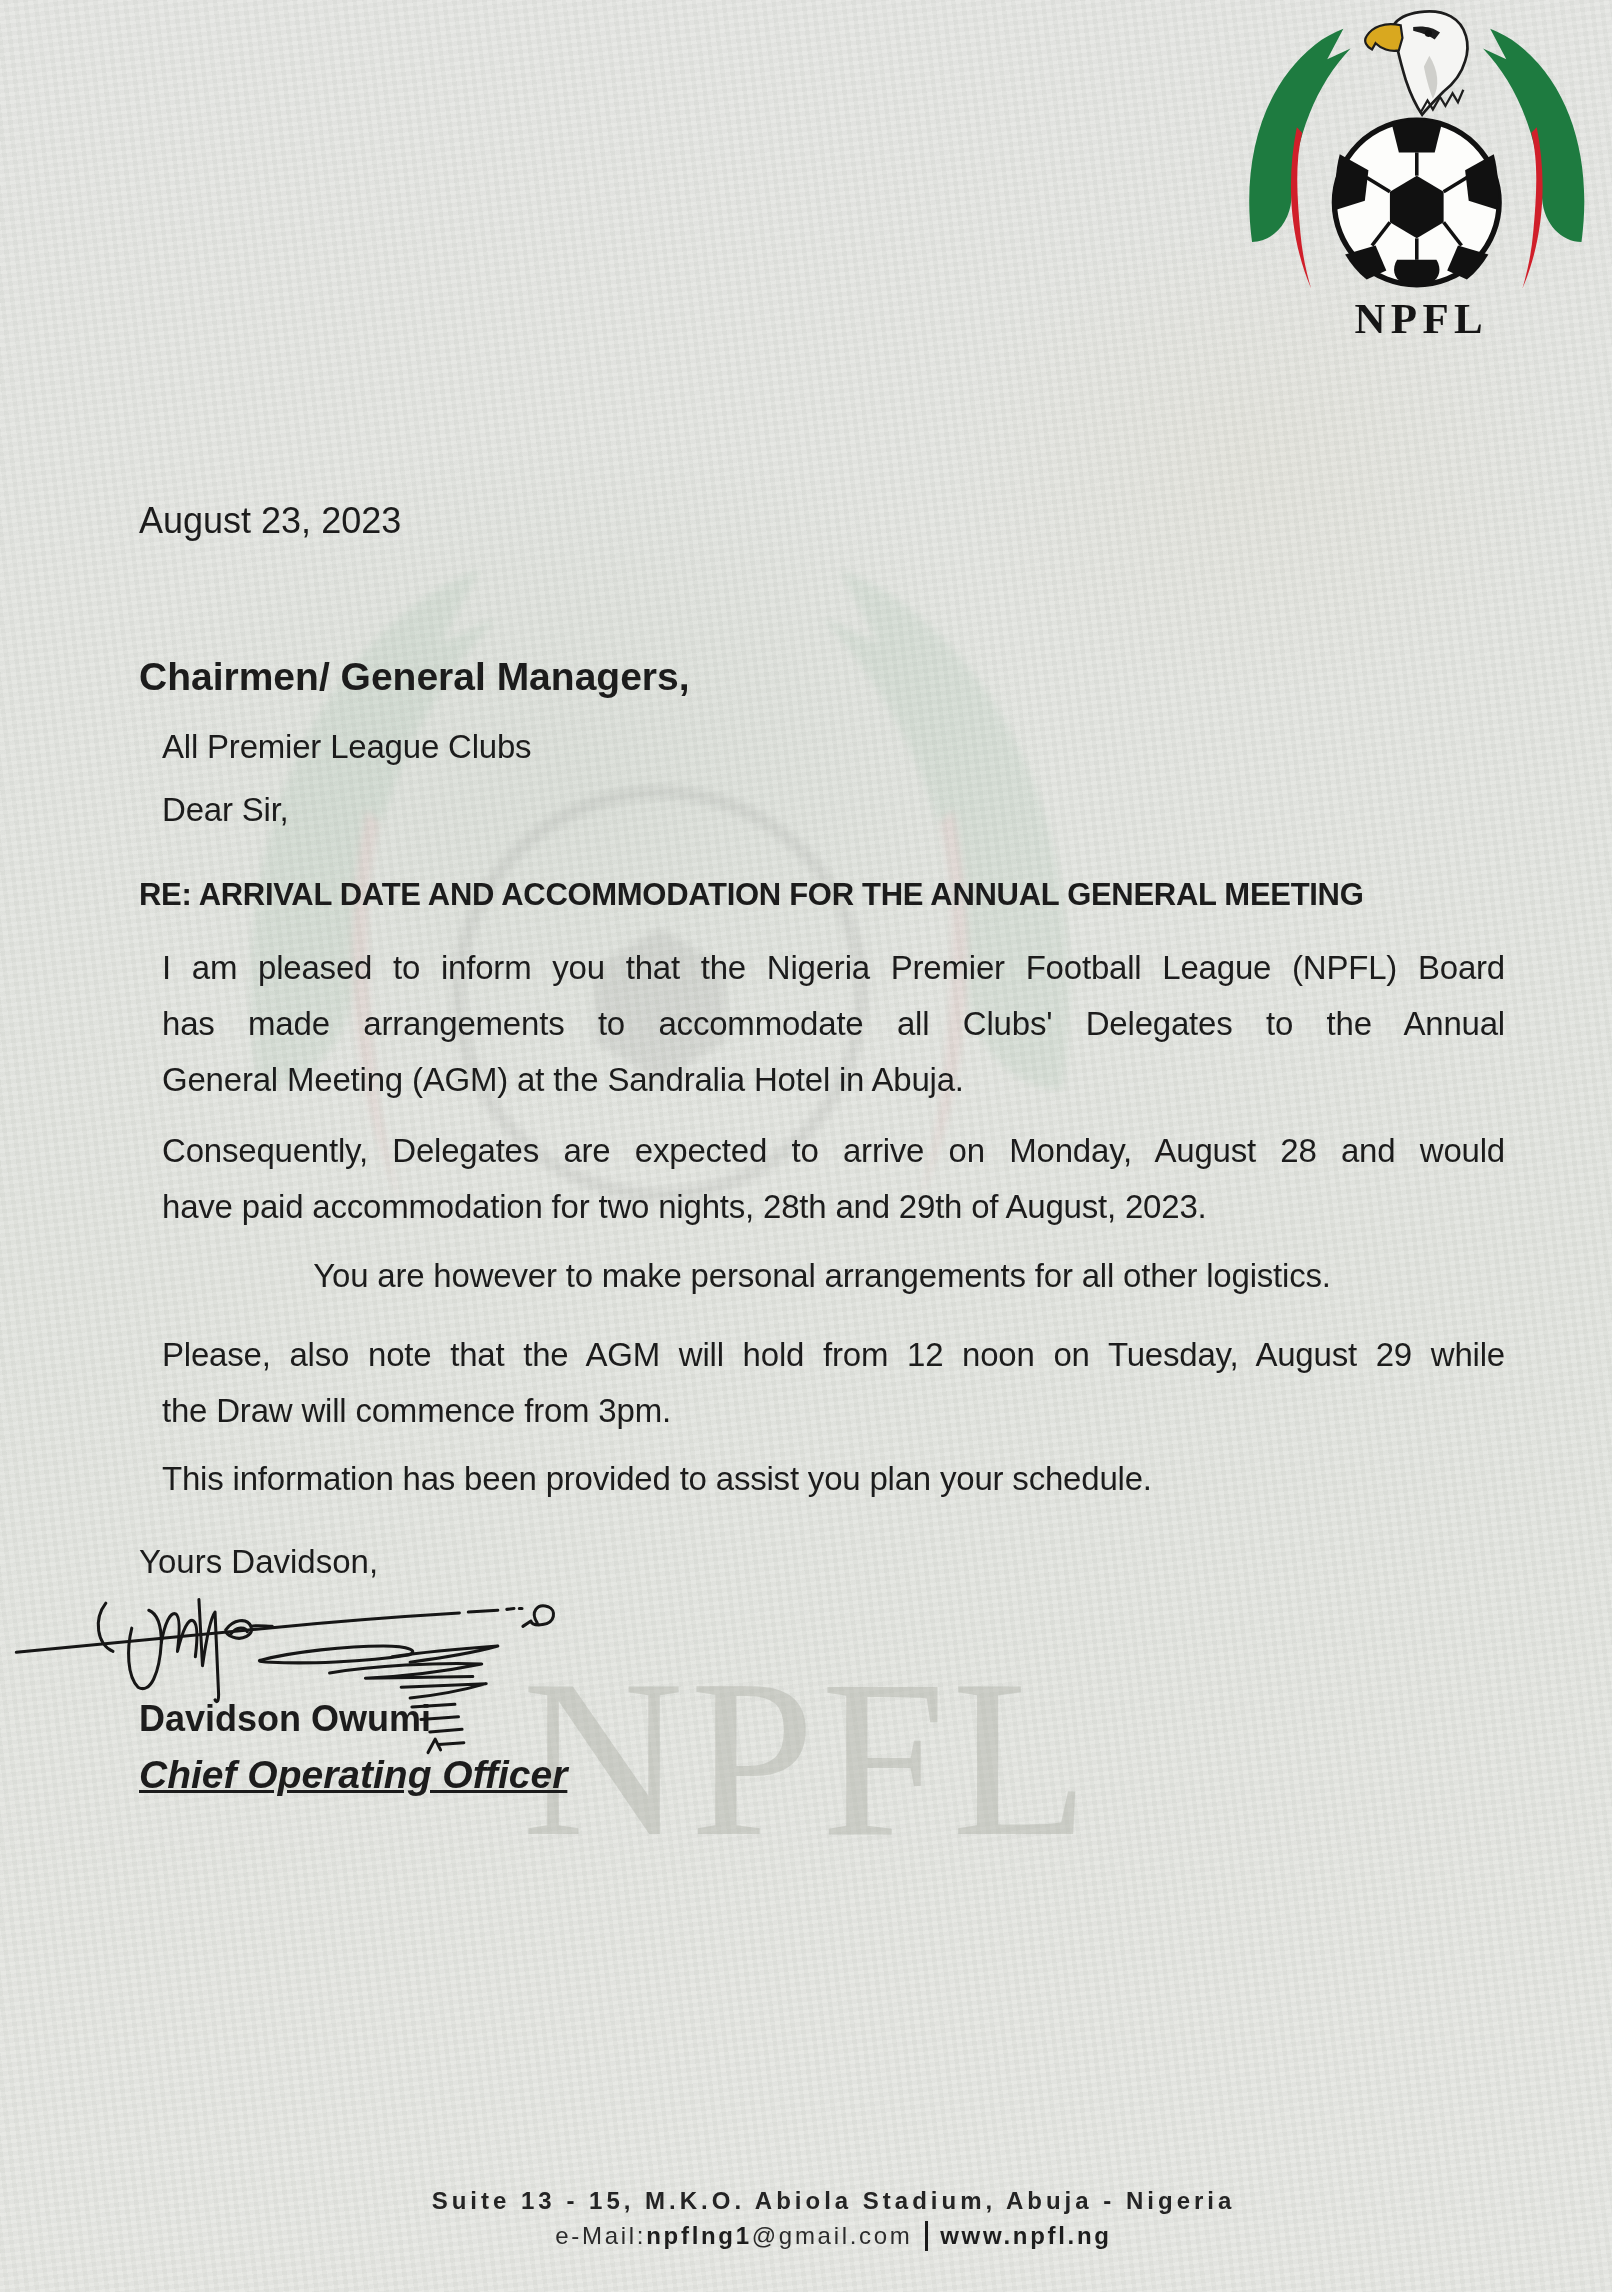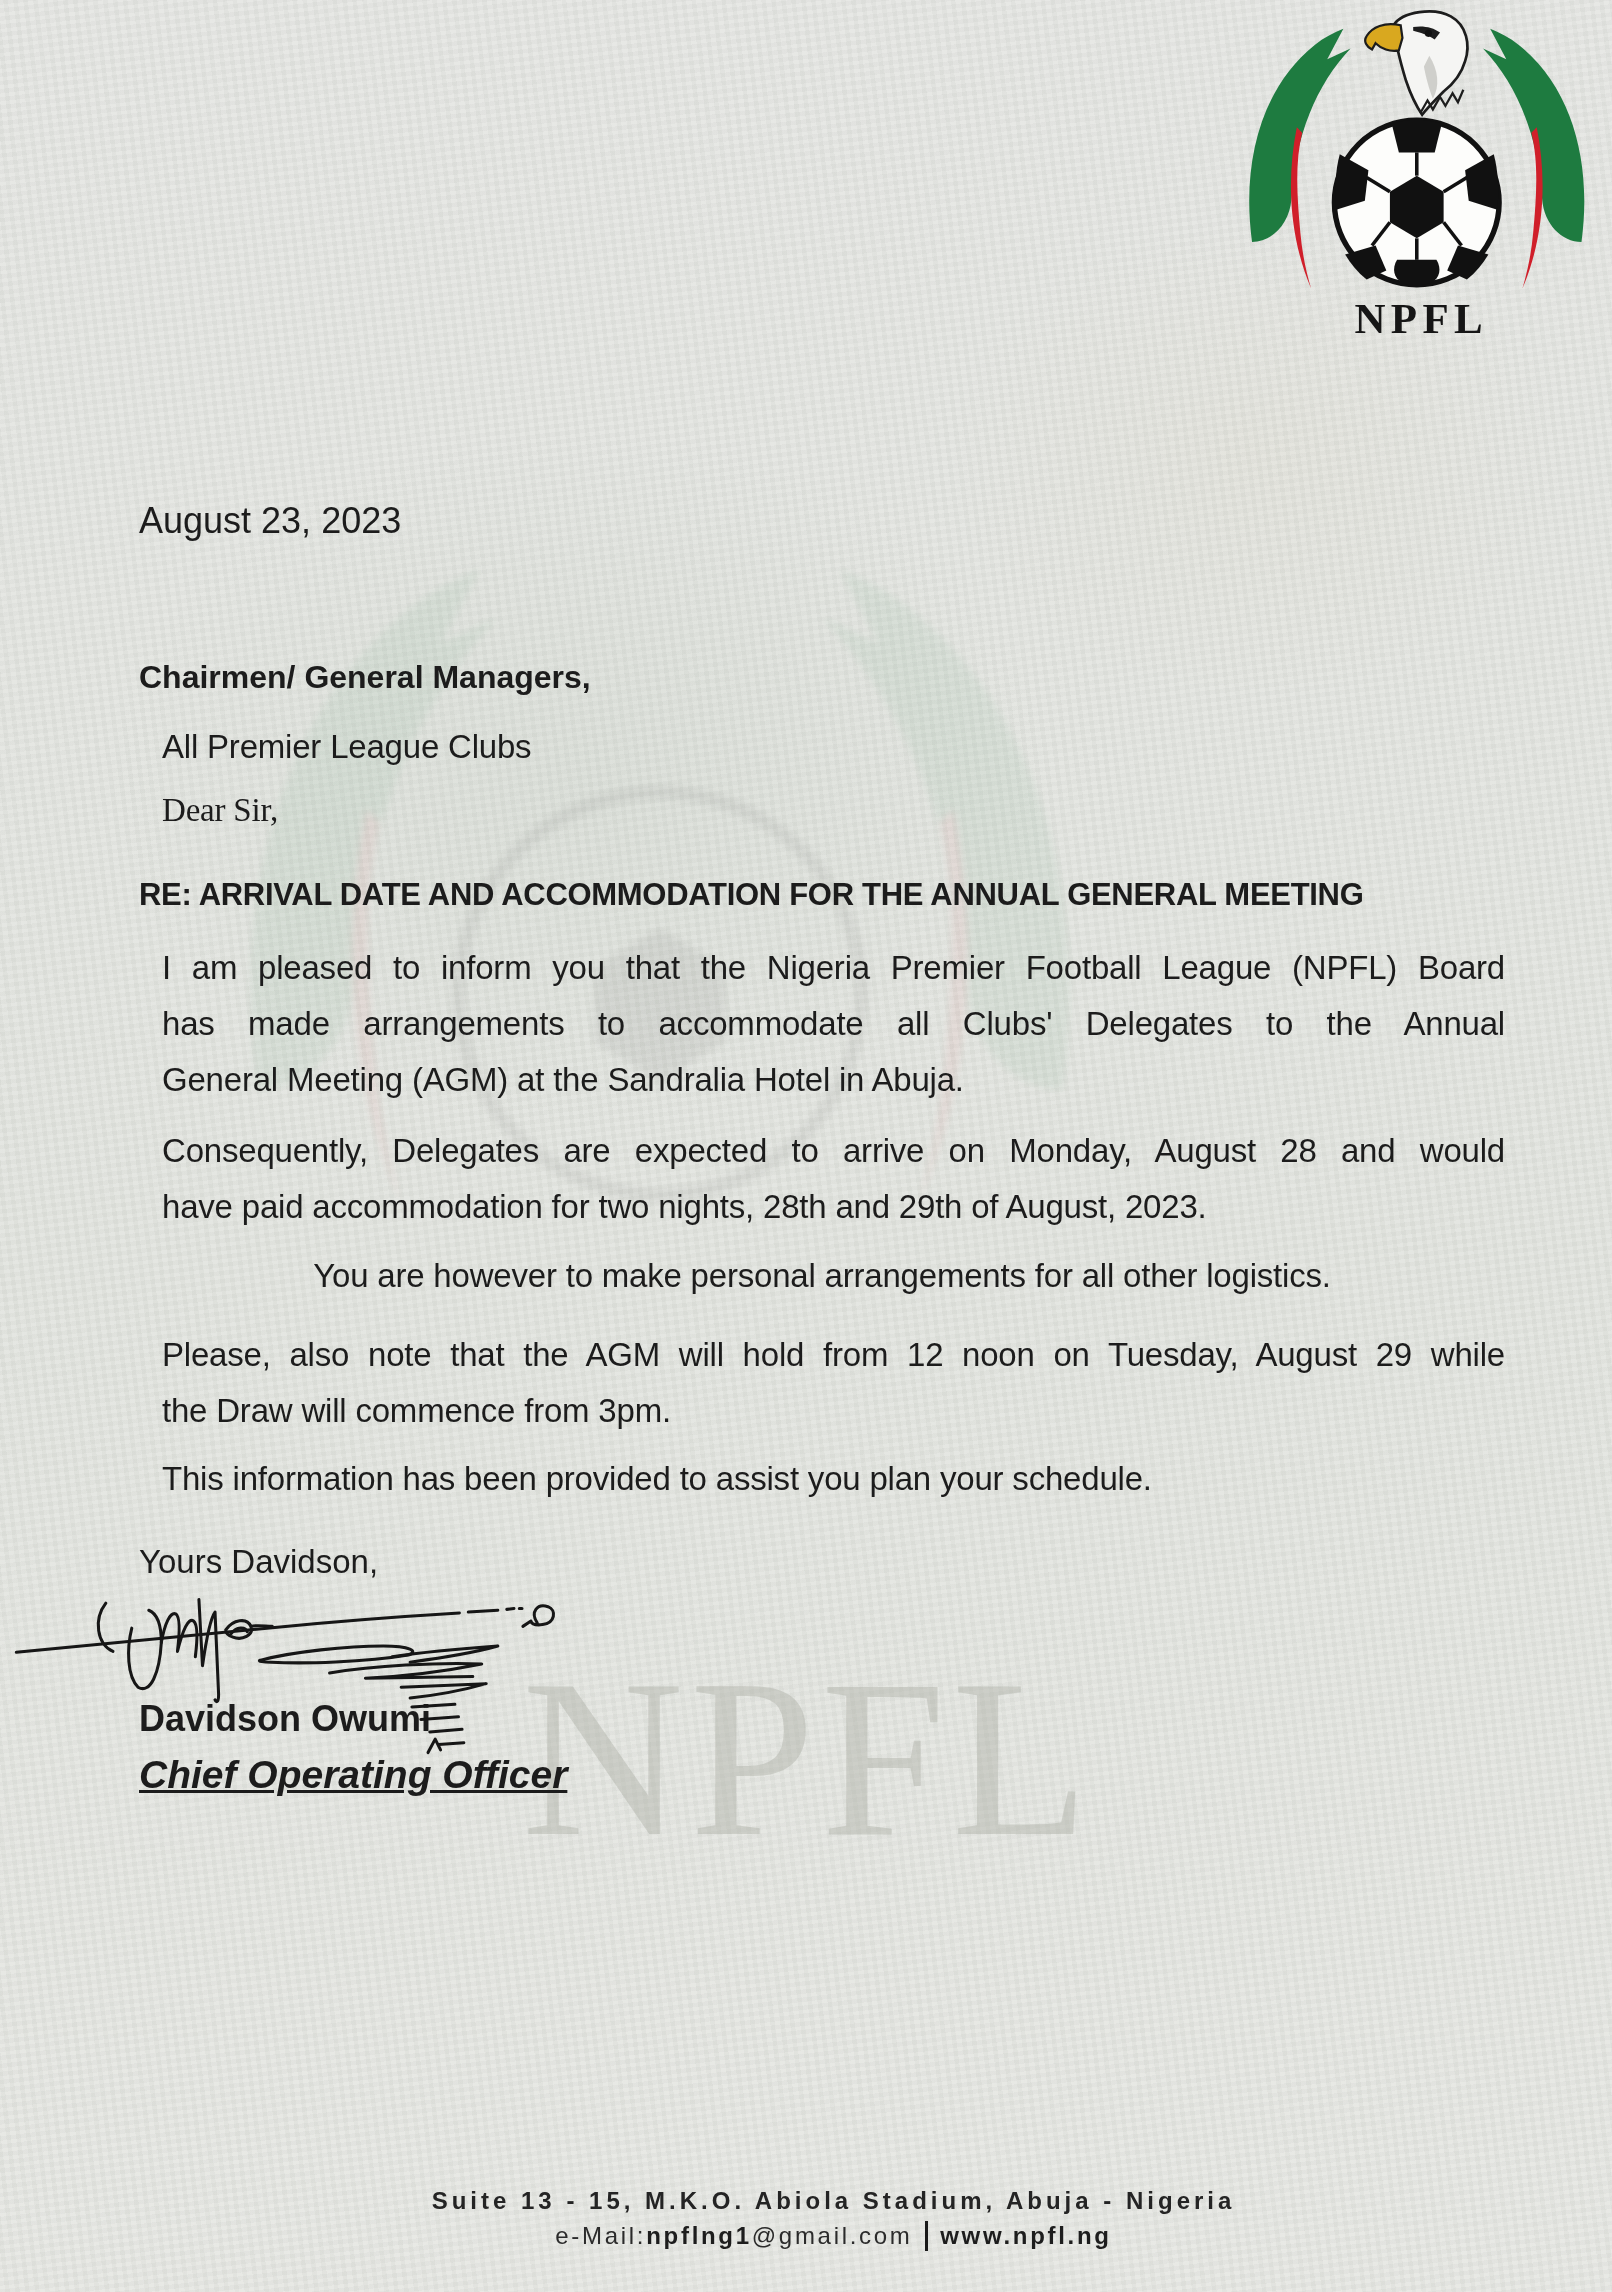--- a/index.html
+++ b/index.html
@@ -27,23 +27,23 @@
     font-size:224px;line-height:224px;letter-spacing:6.3px;
     color:rgba(167,169,161,0.40);
   }
   
   .logo{position:absolute;left:1209px;top:1.8px;width:403px;height:376px;z-index:2;}
   
   .content{position:absolute;left:139px;top:0;width:1343px;padding-top:493px;z-index:2;}
   .line,.block{font-size:33px;line-height:56px;letter-spacing:-0.2px;margin-left:23px;}
   .just{text-align:justify;-moz-text-align-last:justify;text-align-last:justify;width:100%;}
   .date{font-size:36px;line-height:56px;margin-bottom:100px;}
-  .recip{font-weight:700;font-size:32px;line-height:56px;margin-bottom:14.3px;}
+  .recip{font-weight:700;font-size:39px;line-height:56px;margin-bottom:14.3px;}
   .org{margin-bottom:7.2px;}
-  .salut{margin-bottom:29px;font-family:Liberation Serif, serif;}
+  .salut{margin-bottom:29px;}
   .subject{font-weight:700;font-size:31px;line-height:56px;letter-spacing:-0.3px;margin-bottom:17px;}
   .para{margin:0;}
   .p1{margin-bottom:15px;} .p2{margin-bottom:12.5px;} .p3{margin-bottom:23px;text-align:center;}
   .p4{margin-bottom:11.6px;} .p5{margin-bottom:27px;}
   .closing{font-size:33px;line-height:56px;}
   .sig-name{font-weight:700;font-size:36px;line-height:56px;margin-top:101px;}
   .sig-title{font-weight:700;font-style:italic;font-size:39px;line-height:56px;text-decoration:underline;}
   
   .signature{position:absolute;left:7.2px;top:1587px;width:638px;height:179px;z-index:3;}
   .signature path{fill:none;stroke:#161616;stroke-width:3.4;stroke-linecap:round;stroke-linejoin:round;}

